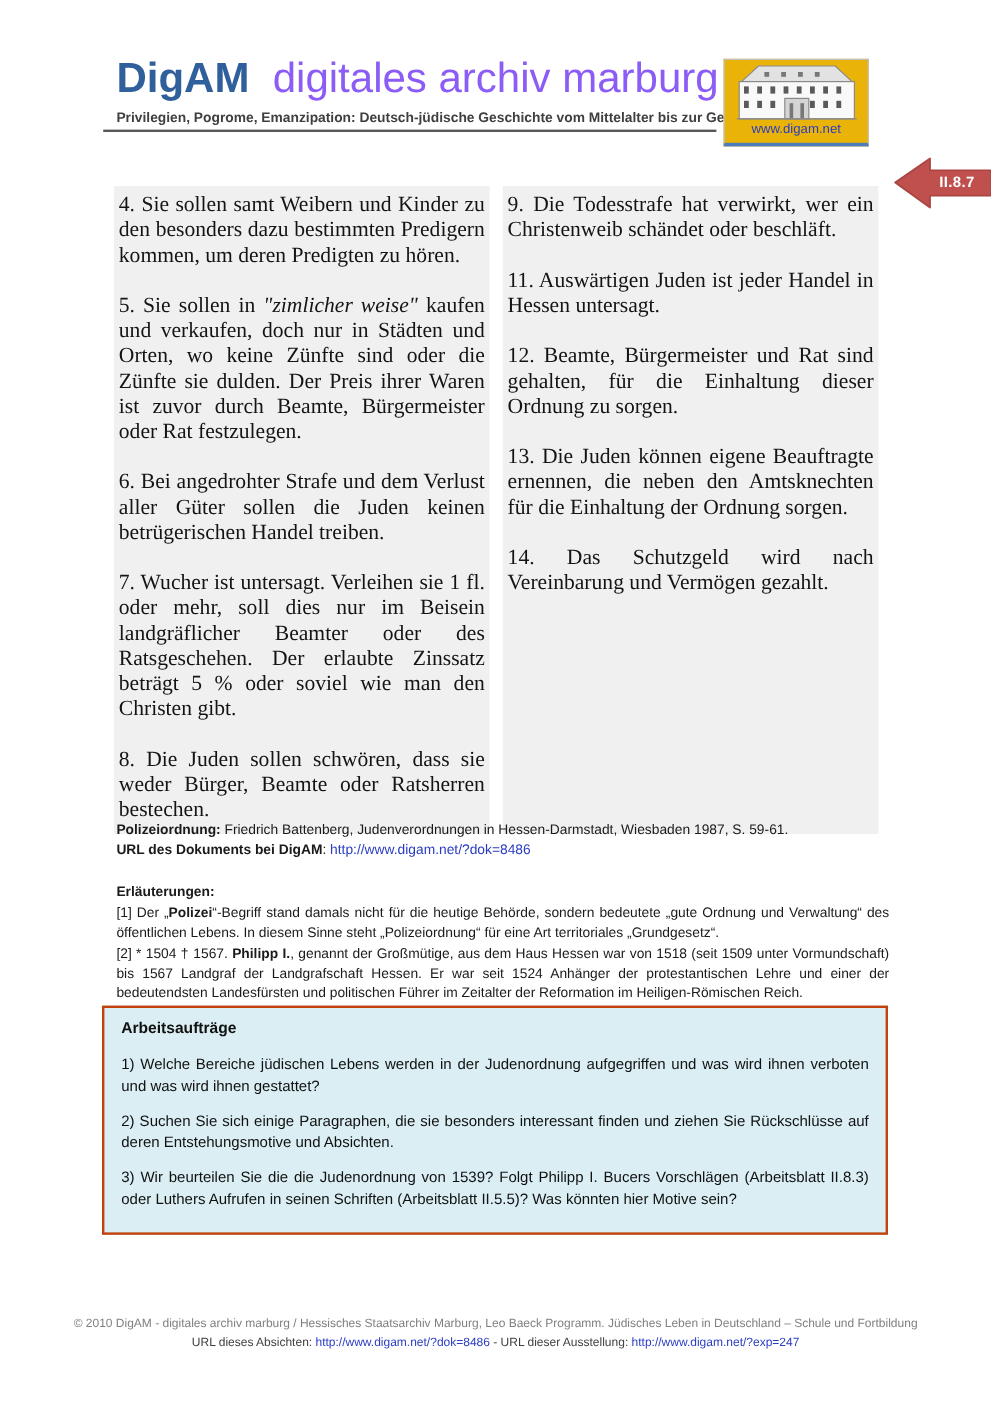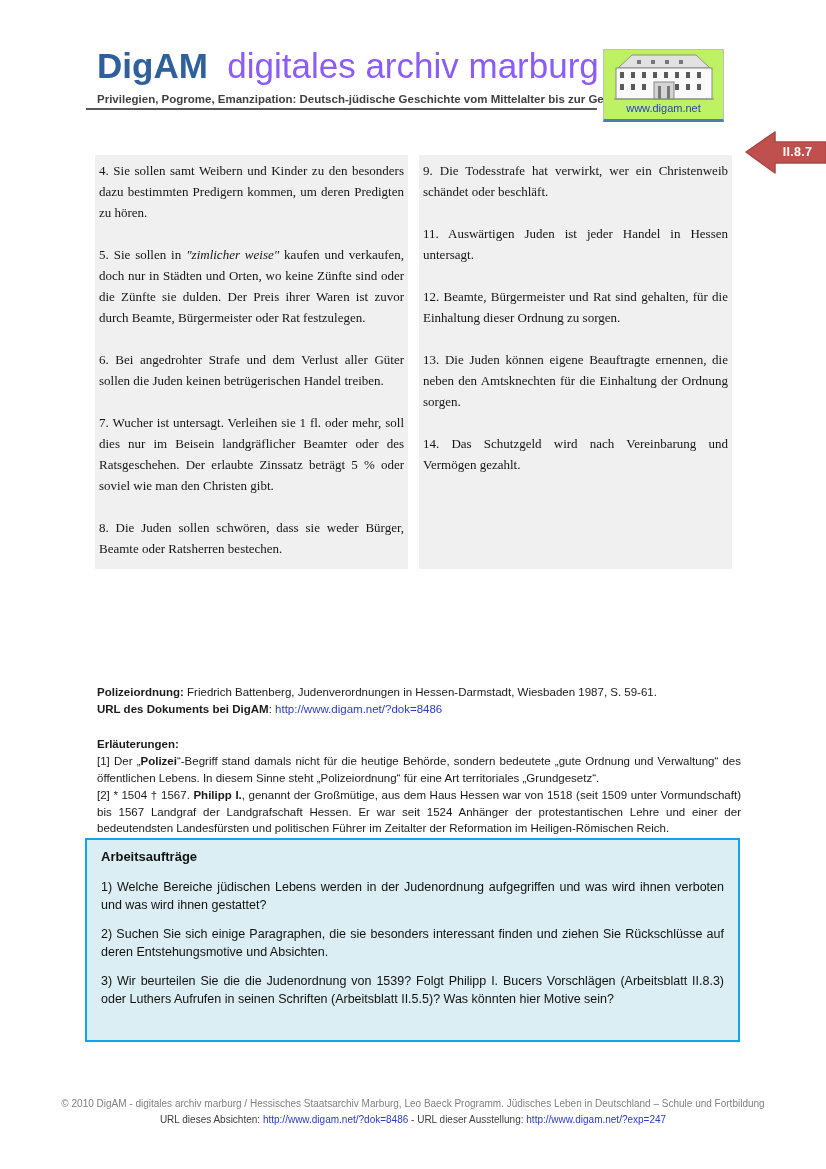--- a/index.html
+++ b/index.html
@@ -8,52 +8,52 @@
     background:#ffffff;font-family:"Liberation Sans",sans-serif;color:#1a1a1a;
   }
   
   .logo-row{position:absolute;left:97px;top:46px;white-space:nowrap;}
   .logo-acronym{font-weight:bold;font-size:35px;color:#30609b;display:inline-block;}
   .logo-name{font-size:35px;color:#8b5cf6;display:inline-block;margin-left:15px;font-weight:400;}
   .subtitle{position:absolute;left:97px;top:93px;font-size:11.5px;font-weight:bold;color:#3f3f3f;}
   .header-rule{position:absolute;left:86px;top:108px;width:511px;height:2px;background:#595959;}
   .site-box{
     position:absolute;left:603px;top:49px;width:121px;height:73px;box-sizing:border-box;
-    border:1px solid #bfbfbf;border-bottom:3px solid #4a7ebb;background:#bef264;
+    border:1px solid #bfbfbf;border-bottom:3px solid #4a7ebb;background:#eab308;
   }
   .site-box svg{display:block;margin:2px auto 0;}
   .site-link{display:block;text-align:center;font-size:11px;margin-top:0px;}
   .link{color:#2a3cc2;text-decoration:none;}
   
   .tab-arrow{position:absolute;right:0;top:129px;width:81px;height:47px;}
   .tab-arrow svg{display:block;}
   .tab-arrow .tab-label{
     position:absolute;left:26px;top:13px;width:53px;height:21px;line-height:21px;
     text-align:center;color:#ffffff;font-weight:bold;font-size:12.5px;letter-spacing:.3px;
   }
   
   .columns{position:absolute;left:95px;top:155px;width:637px;display:flex;gap:11px;align-items:stretch;}
   .col{
     width:340px;box-sizing:border-box;background:#f0f0f0;padding:5px 4px 10px 4px;
-    font-family:"Liberation Serif","DejaVu Serif",serif;font-size:13px;line-height:21px;
+    font-family:"Liberation Serif","DejaVu Serif",serif;font-size:18px;line-height:21px;
     text-align:justify;color:#141414;
   }
   .col p{margin:0 0 21px 0;}
   .col p:last-child{margin-bottom:0;}
   
   .source{position:absolute;left:97px;top:684px;width:642px;font-size:11.5px;line-height:1.45;}
   .bold{font-weight:bold;}
   
   .notes{position:absolute;left:97px;top:736px;width:644px;font-size:11.5px;line-height:1.47;text-align:justify;}
   .notes-title{font-weight:bold;}
   .notes p{margin:0;}
   
   .tasks{
     position:absolute;left:85px;top:838px;width:655px;box-sizing:border-box;
-    border:2px solid #0ea5e9;background:#daeef3;padding:8px 14px 31px 14px;
+    border:2px solid #c2410c;background:#daeef3;padding:8px 14px 18px 14px;
     font-size:12.5px;line-height:1.45;color:#111111;
   }
   .tasks-title{font-weight:bold;font-size:13px;margin-bottom:11px;}
   .tasks p{margin:0 0 11px 0;text-align:justify;}
   .tasks p:last-child{margin-bottom:0;}
   
   .footer{position:absolute;left:0;right:0;top:1096px;text-align:center;font-size:10px;line-height:1.55;}
   .footer-line1{color:#808080;}
   .footer-line2{color:#404040;}
 </style>

